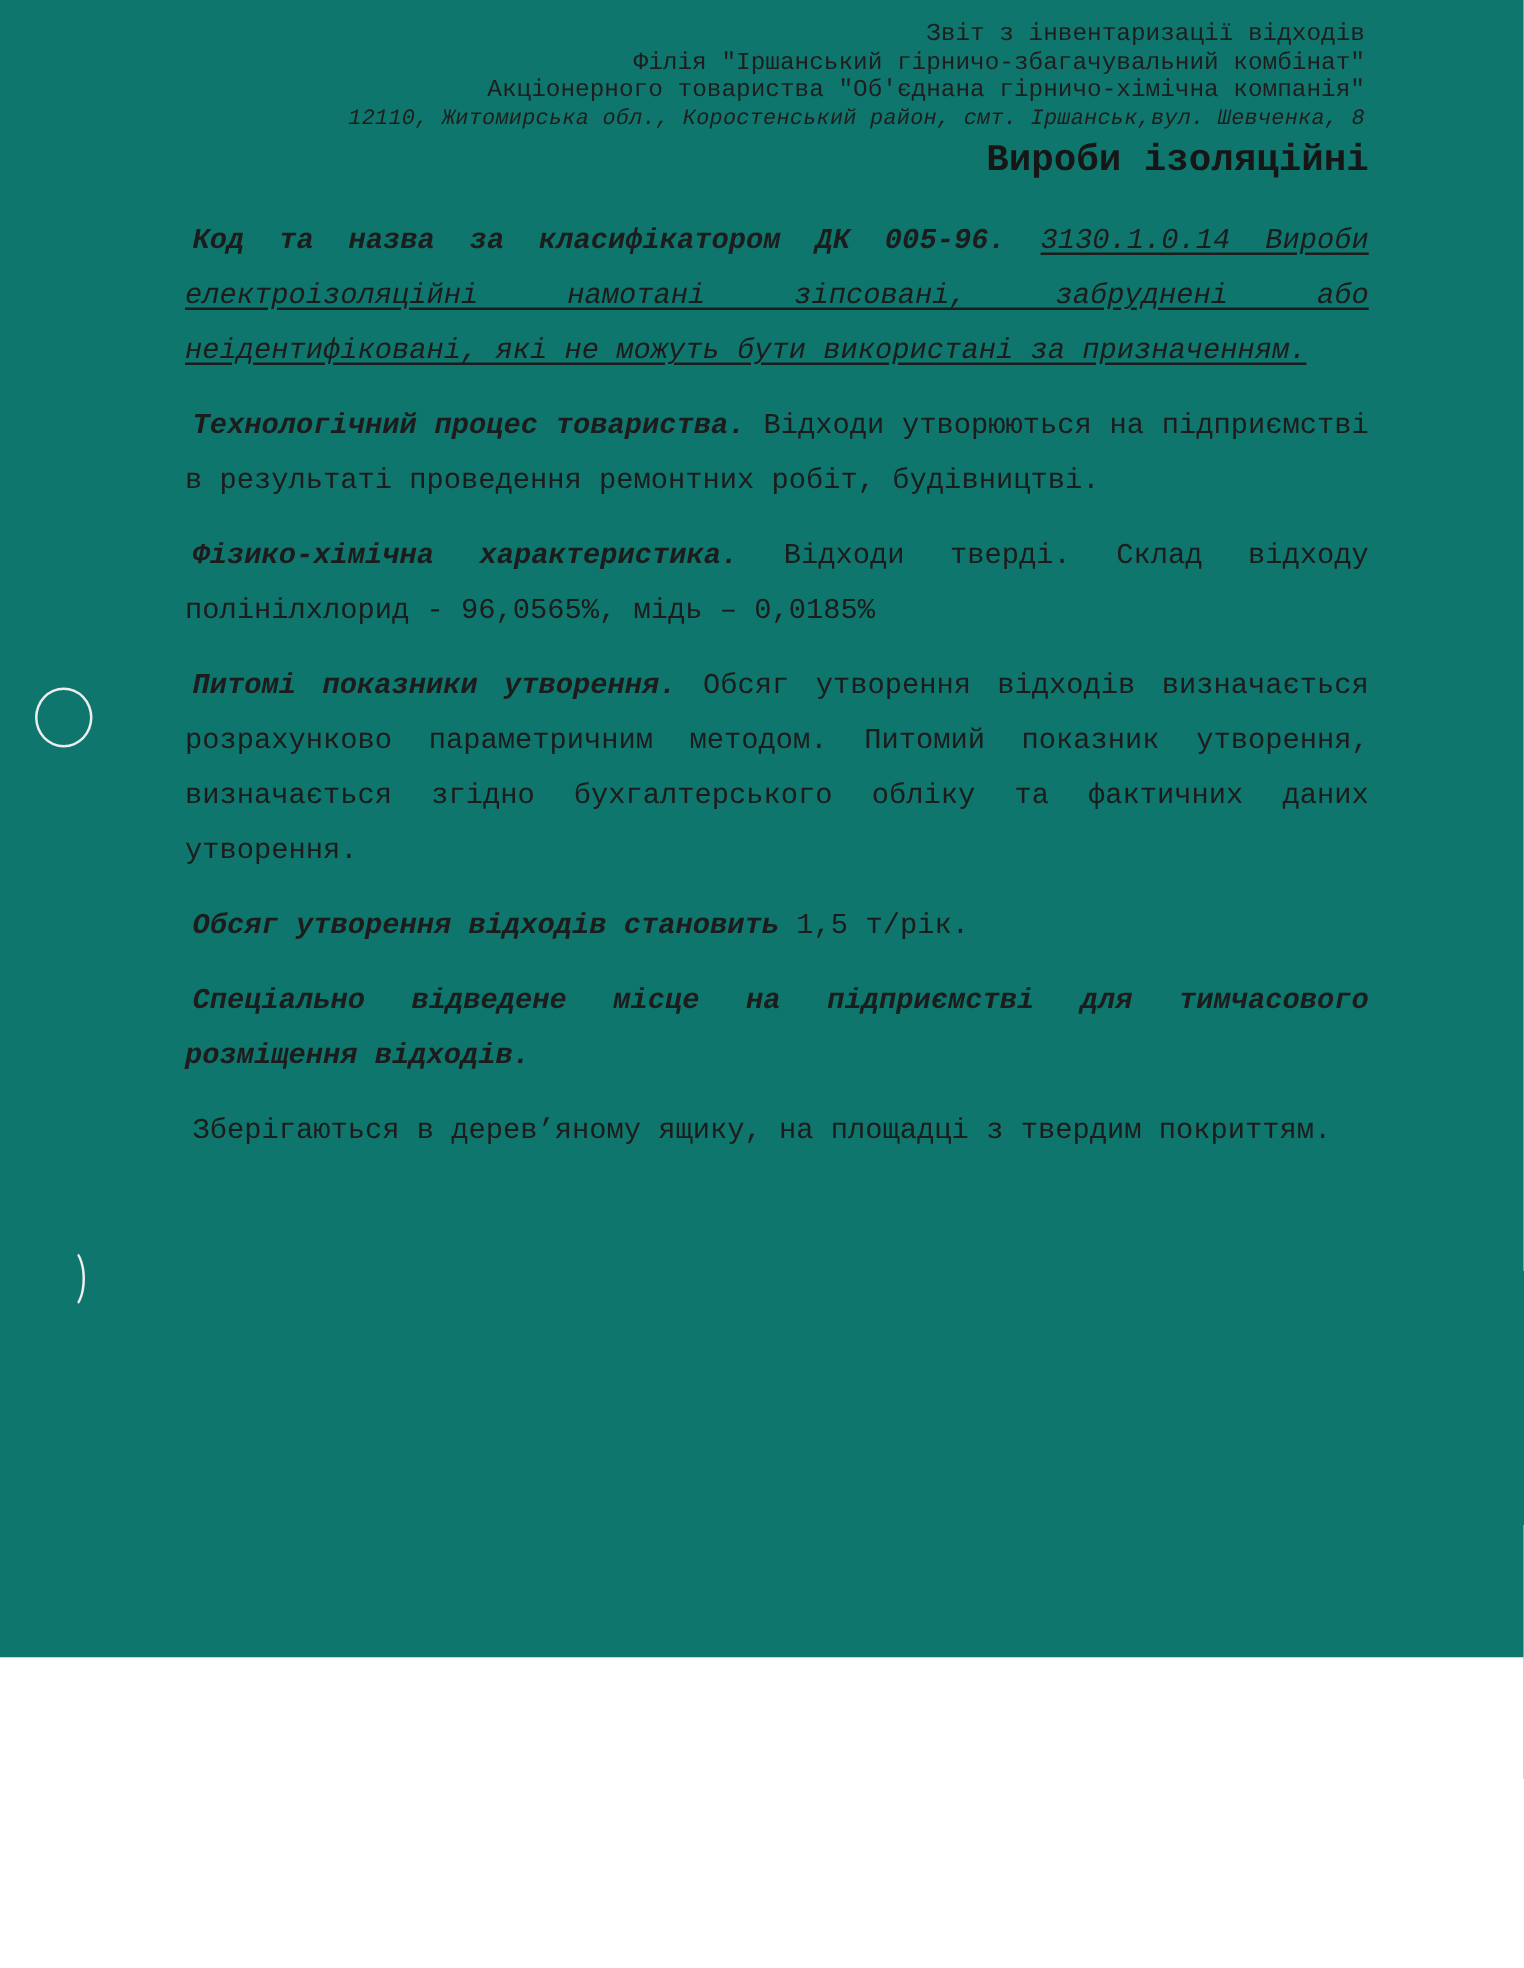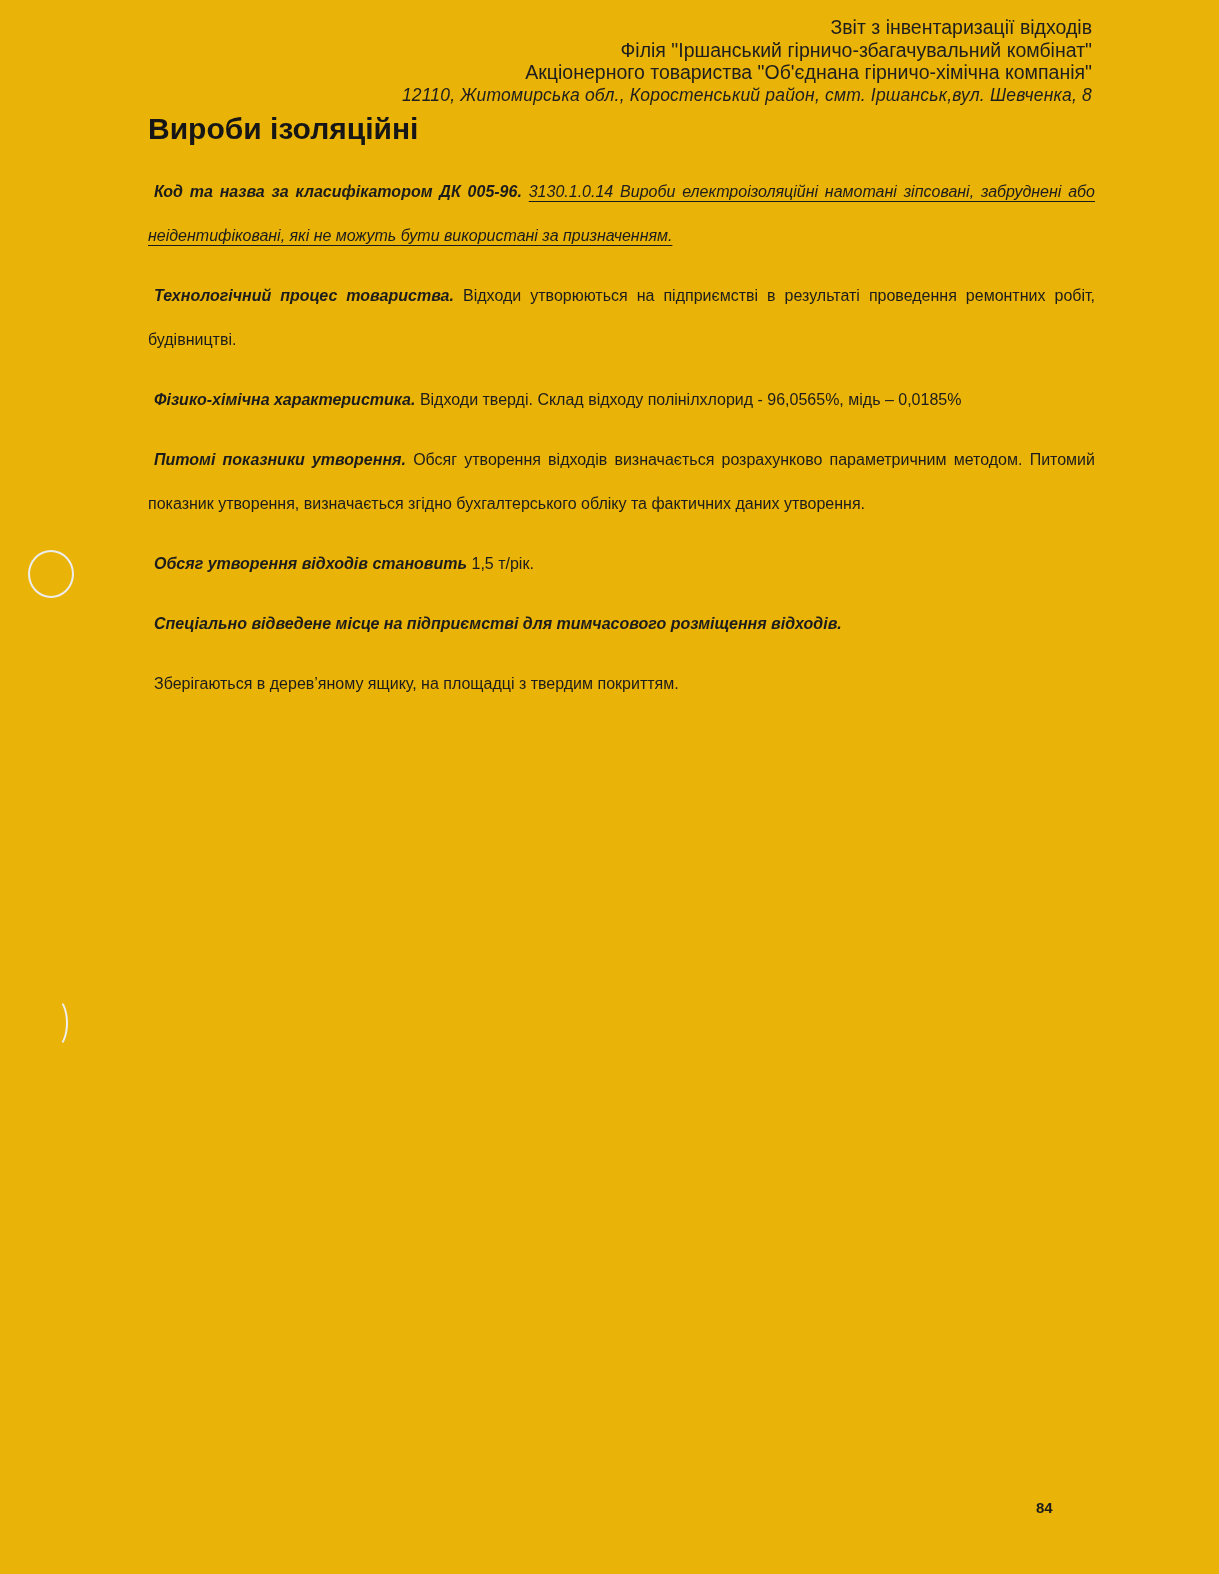--- a/index.html
+++ b/index.html
@@ -4,23 +4,23 @@
 <title>Document</title>
 <style>
   html, body {
     margin: 0;
     padding: 0;
     background: #ffffff;
   }
   .page {
     position: relative;
     width: 1219px;
-    height: 1574px;
-    background: #eab308;
-    font-family: Liberation Sans, sans-serif;
+    height: 1326px;
+    background: #0f766e;
+    font-family: Liberation Mono, monospace;
     color: #1c1c1c;
     overflow: hidden;
   }
   
   .doc-header {
     position: absolute;
     top: 16px;
     right: 127px;
     text-align: right;
     font-size: 19.5px;
@@ -33,32 +33,32 @@
     font-size: 17.5px;
     letter-spacing: 0.2px;
   }
   
   .doc-title {
     position: absolute;
     top: 112px;
     left: 148px;
     width: 947px;
     margin: 0;
-    text-align: left;
+    text-align: right;
     font-size: 30px;
     font-weight: bold;
     color: #161616;
   }
   
   .content {
     position: absolute;
     top: 170px;
     left: 148px;
     width: 947px;
-    font-size: 16px;
+    font-size: 23px;
     line-height: 44px;
     text-align: justify;
   }
   .content p {
     margin: 0 0 16px 0;
     text-indent: 6px;
   }
   .lead {
     font-weight: bold;
     font-style: italic;

